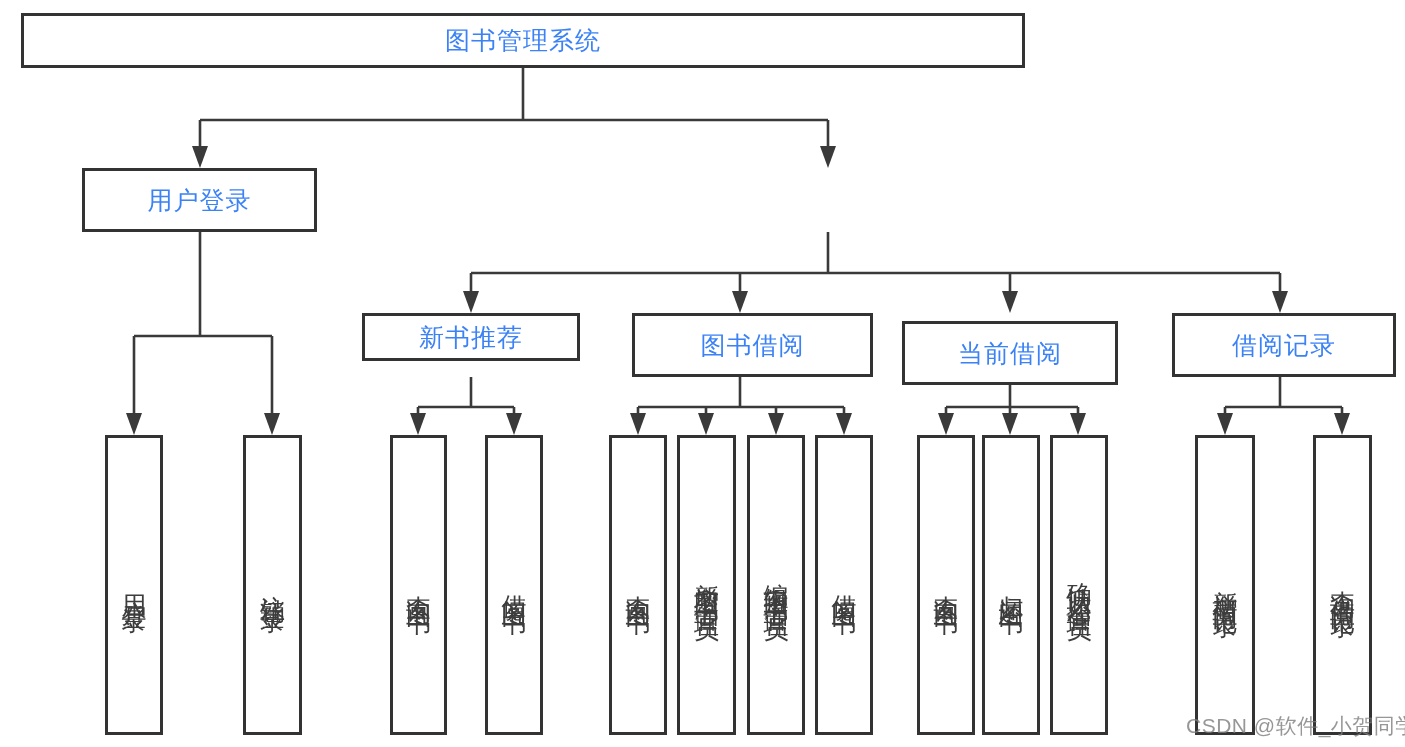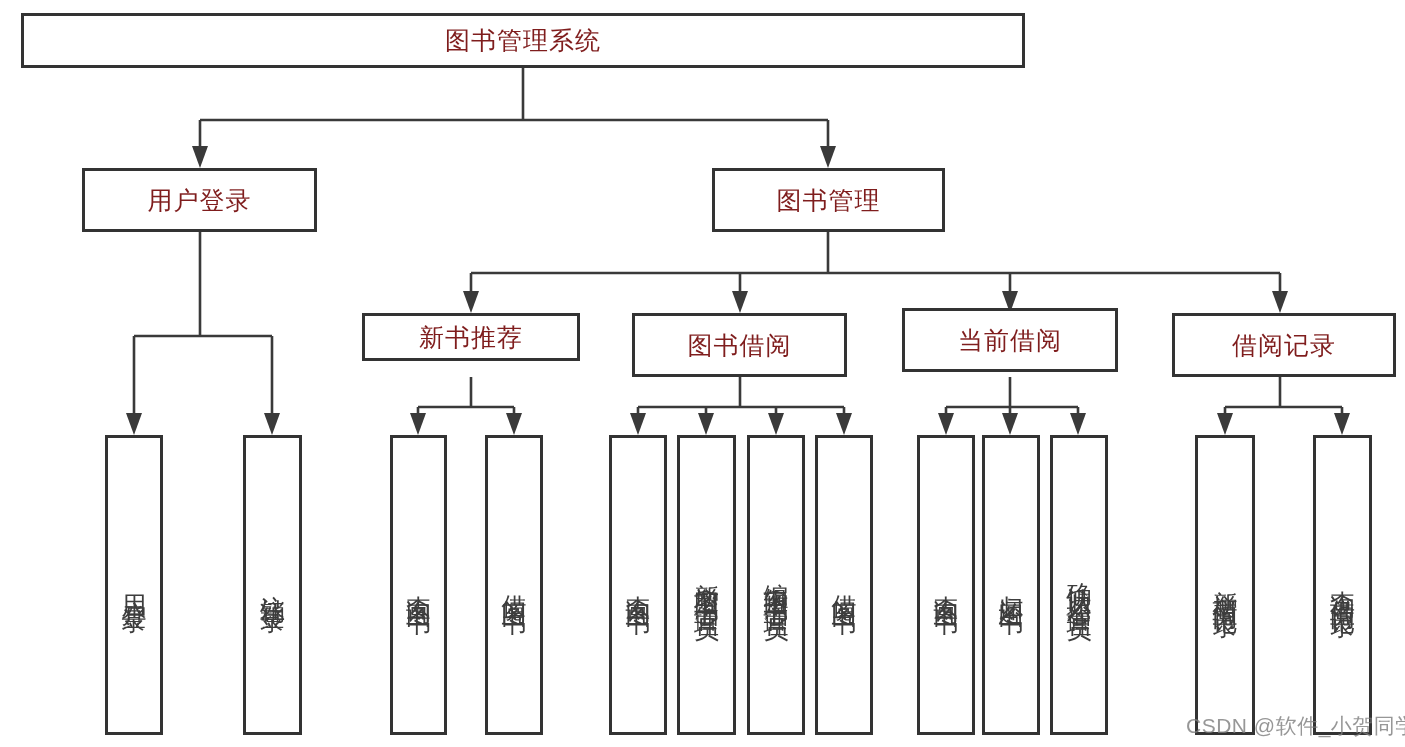--- a/index.html
+++ b/index.html
@@ -23,21 +23,21 @@
   }
   .hbox {
     position: absolute;
     background: #ffffff;
     border: 3px solid #333333;
     display: flex;
     align-items: center;
     justify-content: center;
     font-size: 25px;
     letter-spacing: 1px;
-    color: #7f1d1d;
+    color: #3b82f6;
     z-index: 2;
   }
   .vbox {
     position: absolute;
     top: 435px;
     height: 300px;
     background: #ffffff;
     border: 3px solid #333333;
     display: flex;
     align-items: center;
@@ -116,31 +116,28 @@
     </g>
   </svg>
 
   <div class="hbox" style="left:21px; top:13px; width:1004px; height:55px;">
     <span>图书管理系统</span>
   </div>
 
   <div class="hbox" style="left:82px; top:168px; width:235px; height:64px;">
     <span>用户登录</span>
   </div>
-  <div class="hbox" style="left:712px; top:168px; width:233px; height:64px;">
-    <span>图书管理</span>
-  </div>
 
   <div class="hbox" style="left:362px; top:313px; width:218px; height:48px;">
     <span>新书推荐</span>
   </div>
-  <div class="hbox" style="left:632px; top:313px; width:215px; height:64px;text-align:center;">
+  <div class="hbox" style="left:632px; top:313px; width:241px; height:64px;text-align:center;">
     <span>图书借阅</span>
   </div>
-  <div class="hbox" style="left:902px; top:308px; width:216px; height:64px;">
+  <div class="hbox" style="left:902px; top:321px; width:216px; height:64px;">
     <span>当前借阅</span>
   </div>
   <div class="hbox" style="left:1172px; top:313px; width:224px; height:64px;">
     <span>借阅记录</span>
   </div>
 
   <div class="vbox" style="left:105px; width:58px;">
     <span class="vtext">用户登录</span>
   </div>
   <div class="vbox" style="left:243px; width:59px;">

